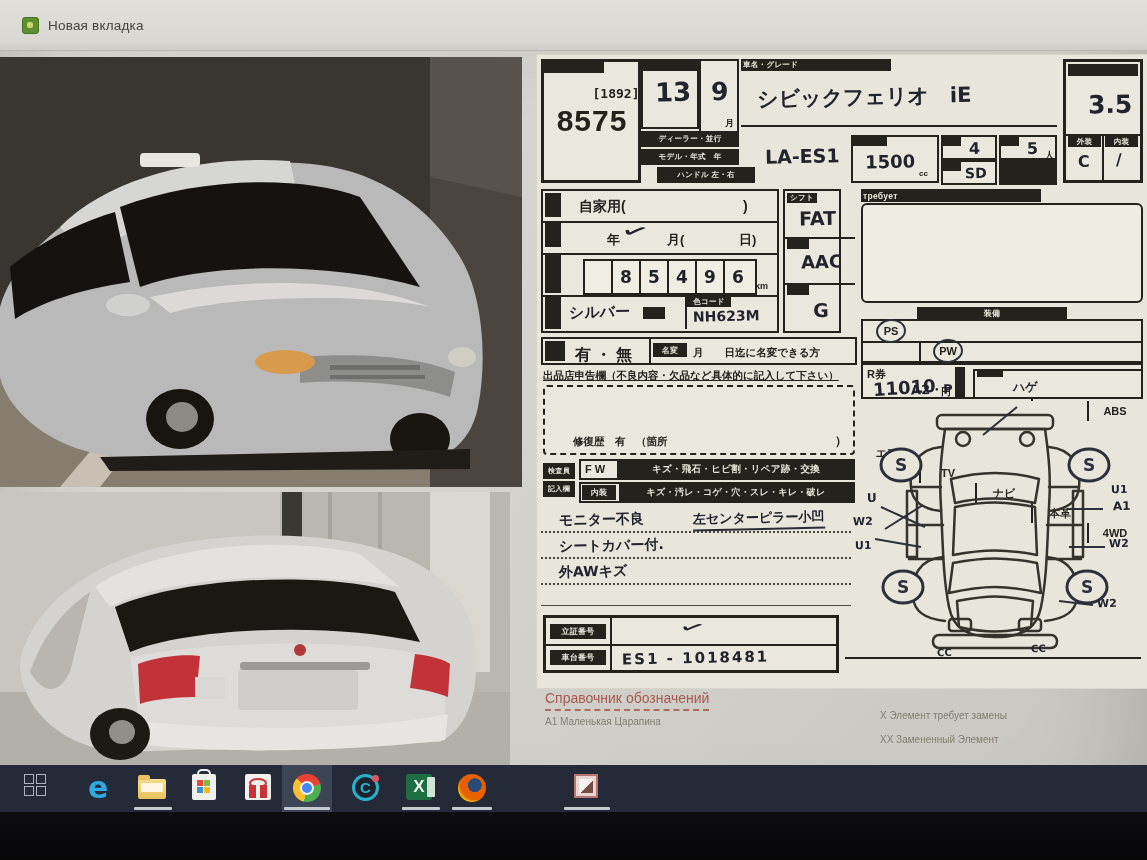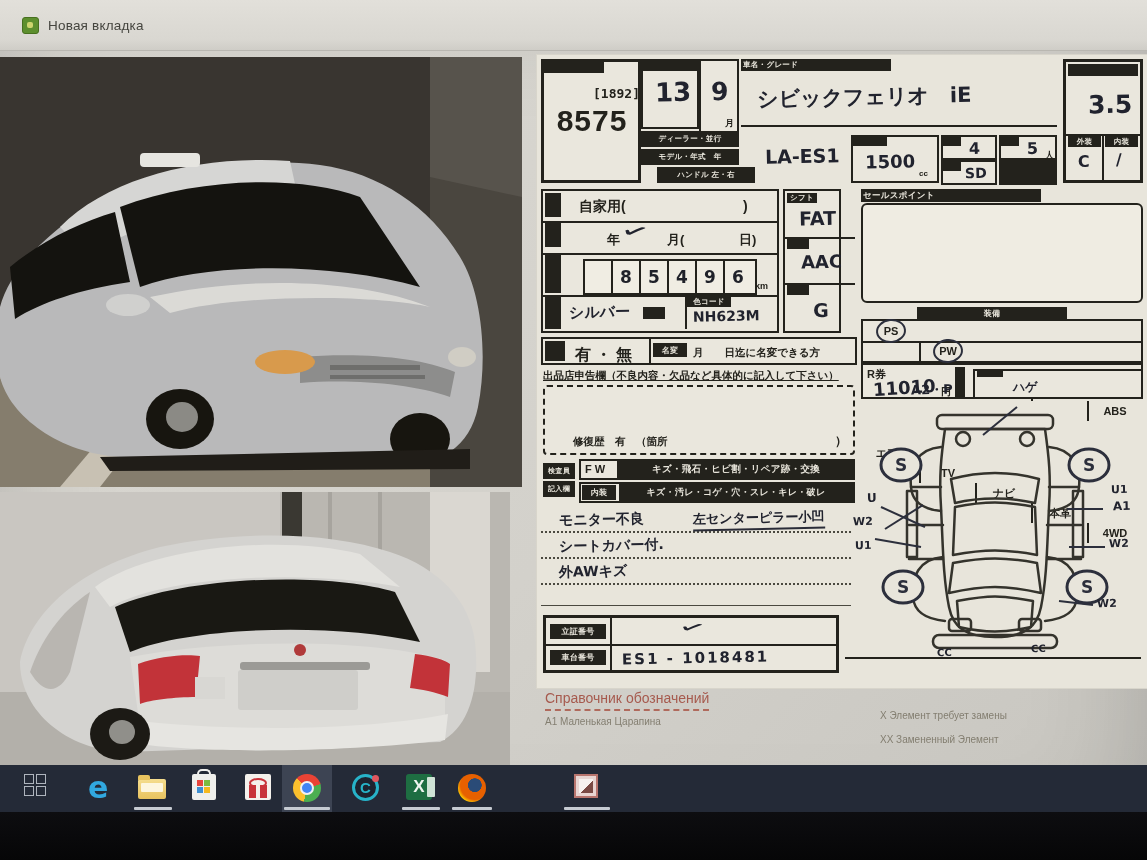--- a/index.html
+++ b/index.html
@@ -147,21 +147,21 @@
       <ellipse cx="120" cy="242" rx="30" ry="26" fill="#1c1a15"></ellipse>
       <ellipse cx="122" cy="240" rx="13" ry="12" fill="#908f8a"></ellipse>
       <path d="M30,180 C40,150 60,120 90,100 L70,180 C60,200 45,205 30,180Z" fill="#b9b6b1"></path>
     </svg>
   </div>
 
   <div class="sheet">
 
     <div class="bx bx3" style="left:4px;top:4px;width:100px;height:124px;">
       <div class="chip" style="left:0;top:0;width:60px;height:11px;"></div>
-      <div class="ptx" style="left:0;top:24px;width:96px;text-align:right;font-size:13px;font-family:'DejaVu Sans Mono',monospace;">[1892]</div>
+      <div class="ptx" style="left:0;top:24px;width:96px;text-align:center;font-size:13px;font-family:'DejaVu Sans Mono',monospace;padding-left:24px;">[1892]</div>
       <div class="ptx" style="left:0;top:42px;width:96px;text-align:center;font-size:30px;letter-spacing:1px;">8575</div>
     </div>
 
     <div class="bx" style="left:104px;top:4px;width:58px;height:70px;">
       <div class="chip" style="left:0;top:0;width:54px;height:10px;"></div>
       <div class="hand" style="left:12px;top:16px;font-size:26px;">13</div>
     </div>
     <div class="bx" style="left:162px;top:4px;width:40px;height:78px;">
       <div class="hand" style="left:10px;top:16px;font-size:25px;">9</div>
       <div class="ptx" style="left:24px;top:56px;font-size:9px;">月</div>
@@ -245,21 +245,21 @@
       <div class="chiptx" style="left:2px;top:2px;width:30px;height:10px;">シフト</div>
       <div class="hand" style="left:14px;top:16px;font-size:19px;">FAT</div>
       <div class="abs" style="left:0;top:46px;width:70px;border-top:2px solid #23221c;"></div>
       <div class="chip" style="left:2px;top:48px;width:22px;height:10px;"></div>
       <div class="hand" style="left:16px;top:60px;font-size:18px;">AAC</div>
       <div class="abs" style="left:0;top:92px;width:70px;border-top:2px solid #23221c;"></div>
       <div class="chip" style="left:2px;top:94px;width:22px;height:10px;"></div>
       <div class="hand" style="left:28px;top:108px;font-size:19px;">G</div>
     </div>
 
-    <div class="chiptx" style="left:324px;top:134px;width:180px;height:13px;font-size:8.5px;justify-content:flex-start;">セールスポイント</div>
+    <div class="chiptx" style="left:324px;top:134px;width:180px;height:13px;font-size:8.5px;justify-content:flex-start;">требует</div>
     <div class="bx" style="left:324px;top:148px;width:282px;height:100px;border-radius:6px;background:#efece2;"></div>
 
     <div class="chiptx" style="left:380px;top:252px;width:150px;height:12px;font-size:8px;">装備</div>
     <div class="bx" style="left:324px;top:264px;width:282px;height:44px;">
       <div class="abs" style="left:0;top:20px;width:278px;border-top:2px solid #23221c;"></div>
       <div class="eqcell abs" style="left:0;top:0;width:56px;height:20px;border-left:none;align-items:center;">
           <span class="ring"></span>
           <span>PS</span>
         </div>
       <div class="eqcell abs" style="left:56px;top:0;width:56px;height:20px;">

